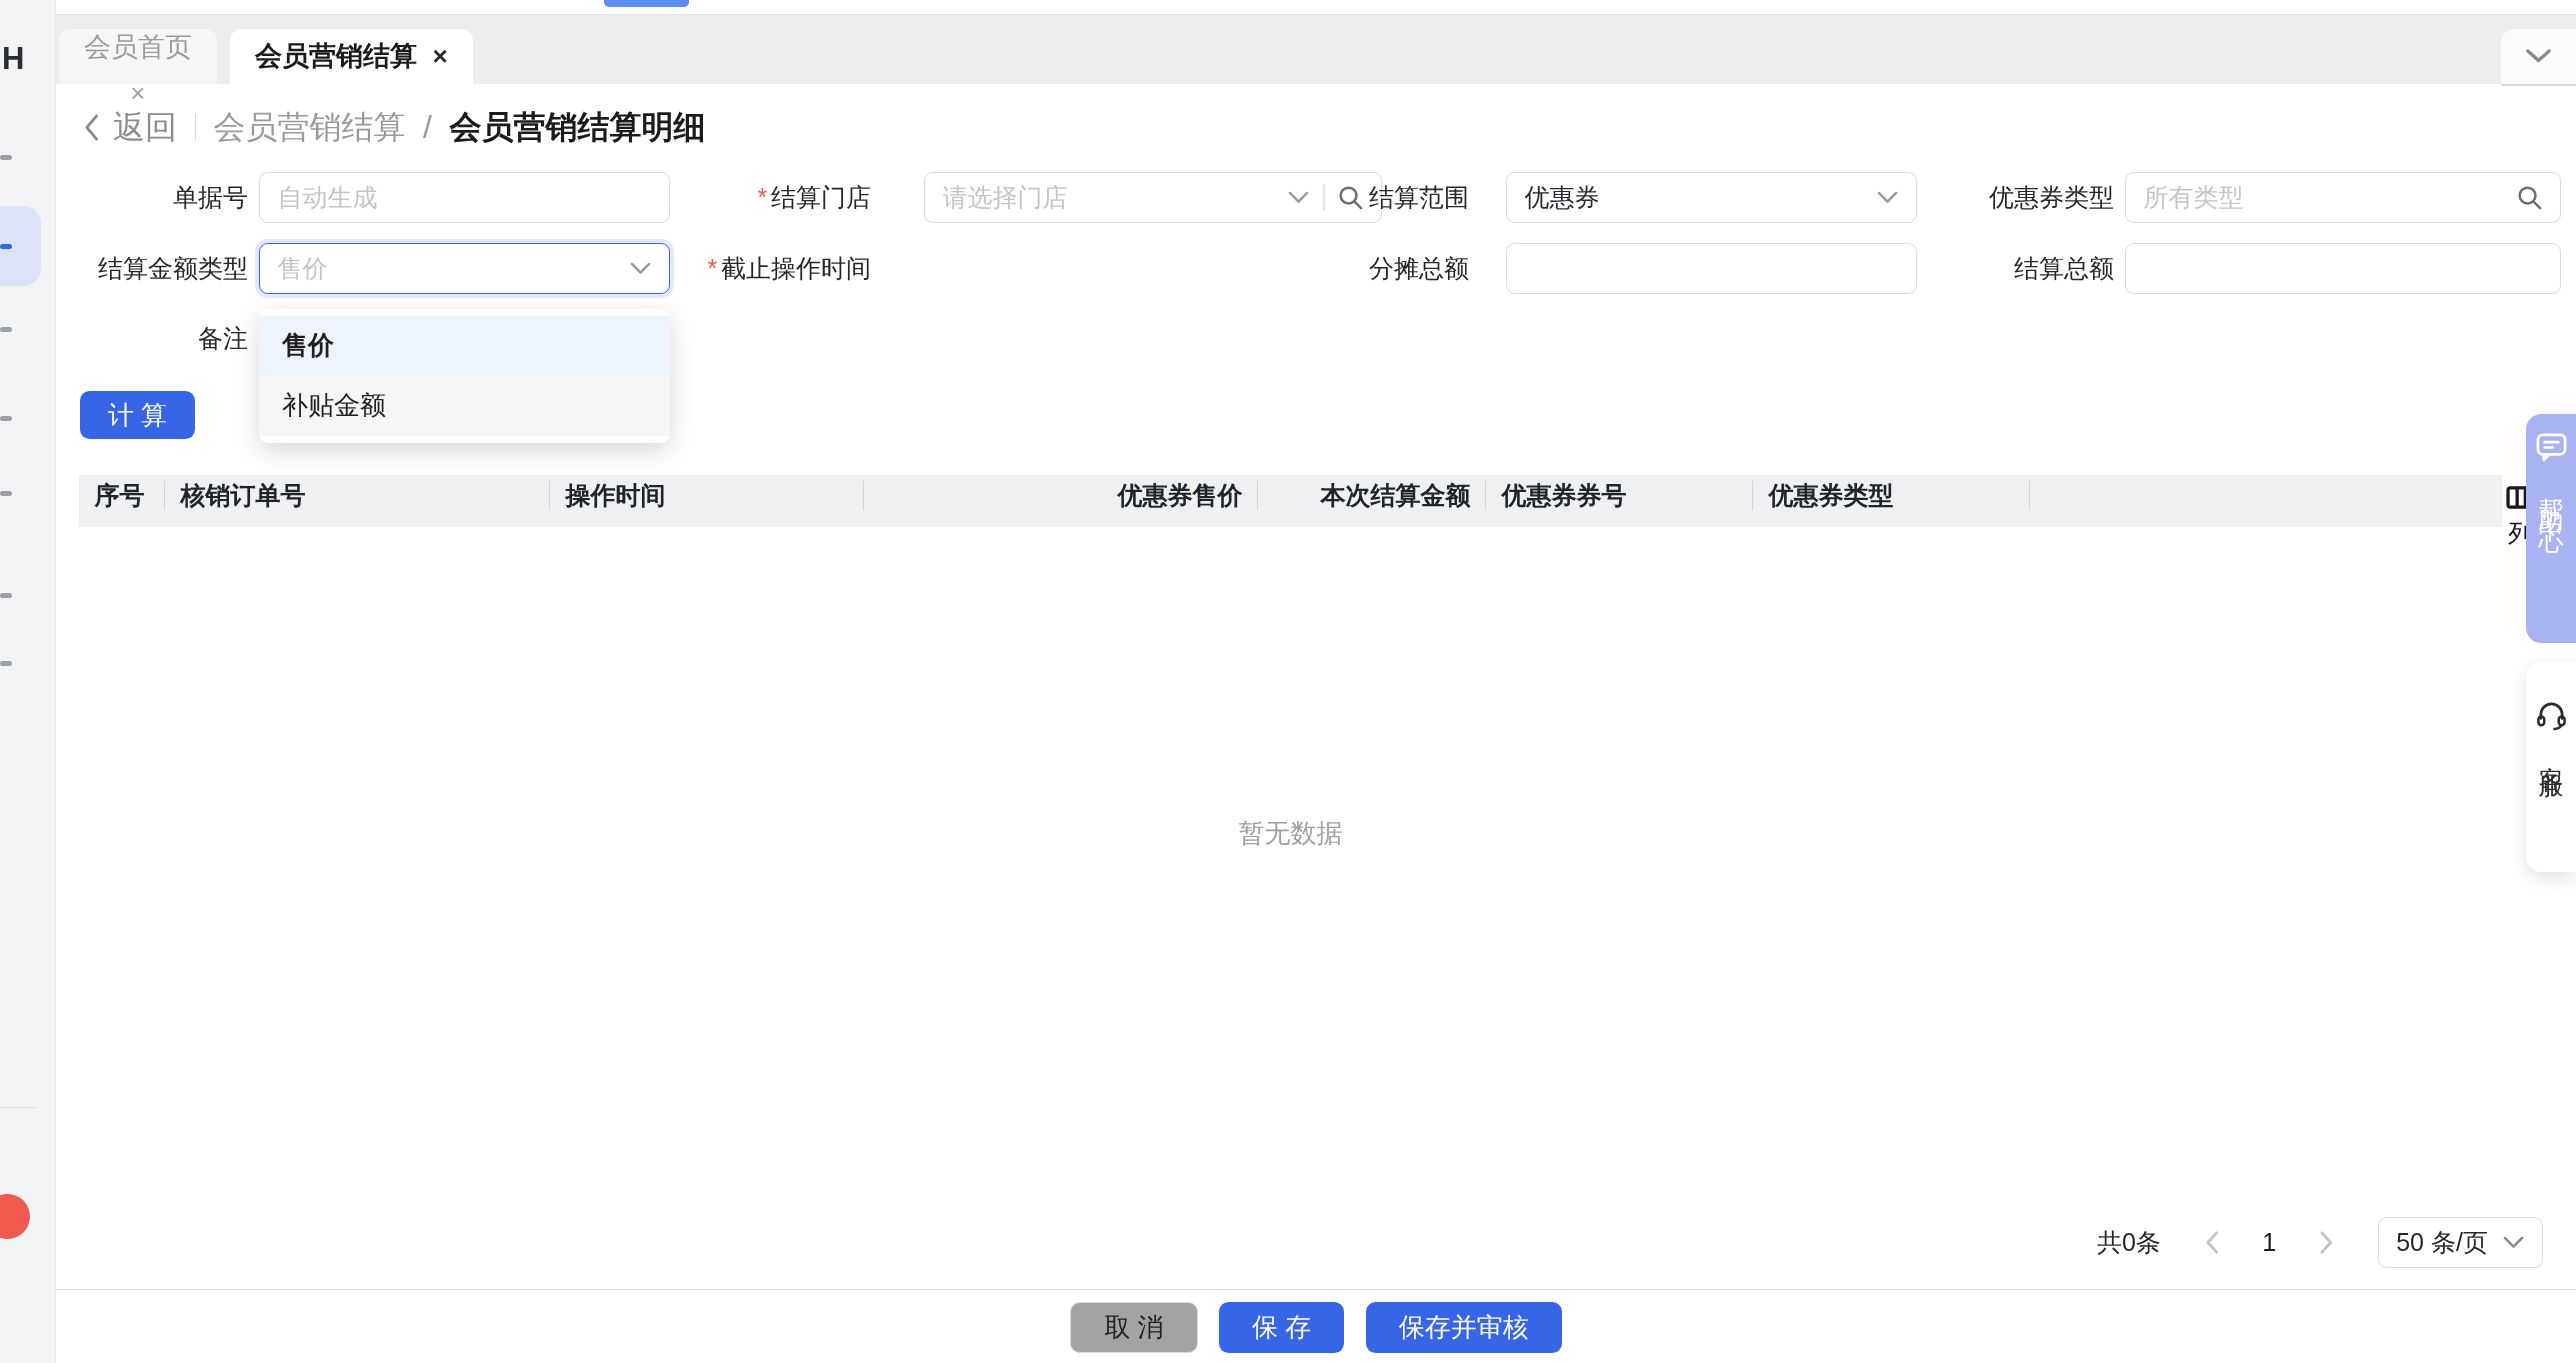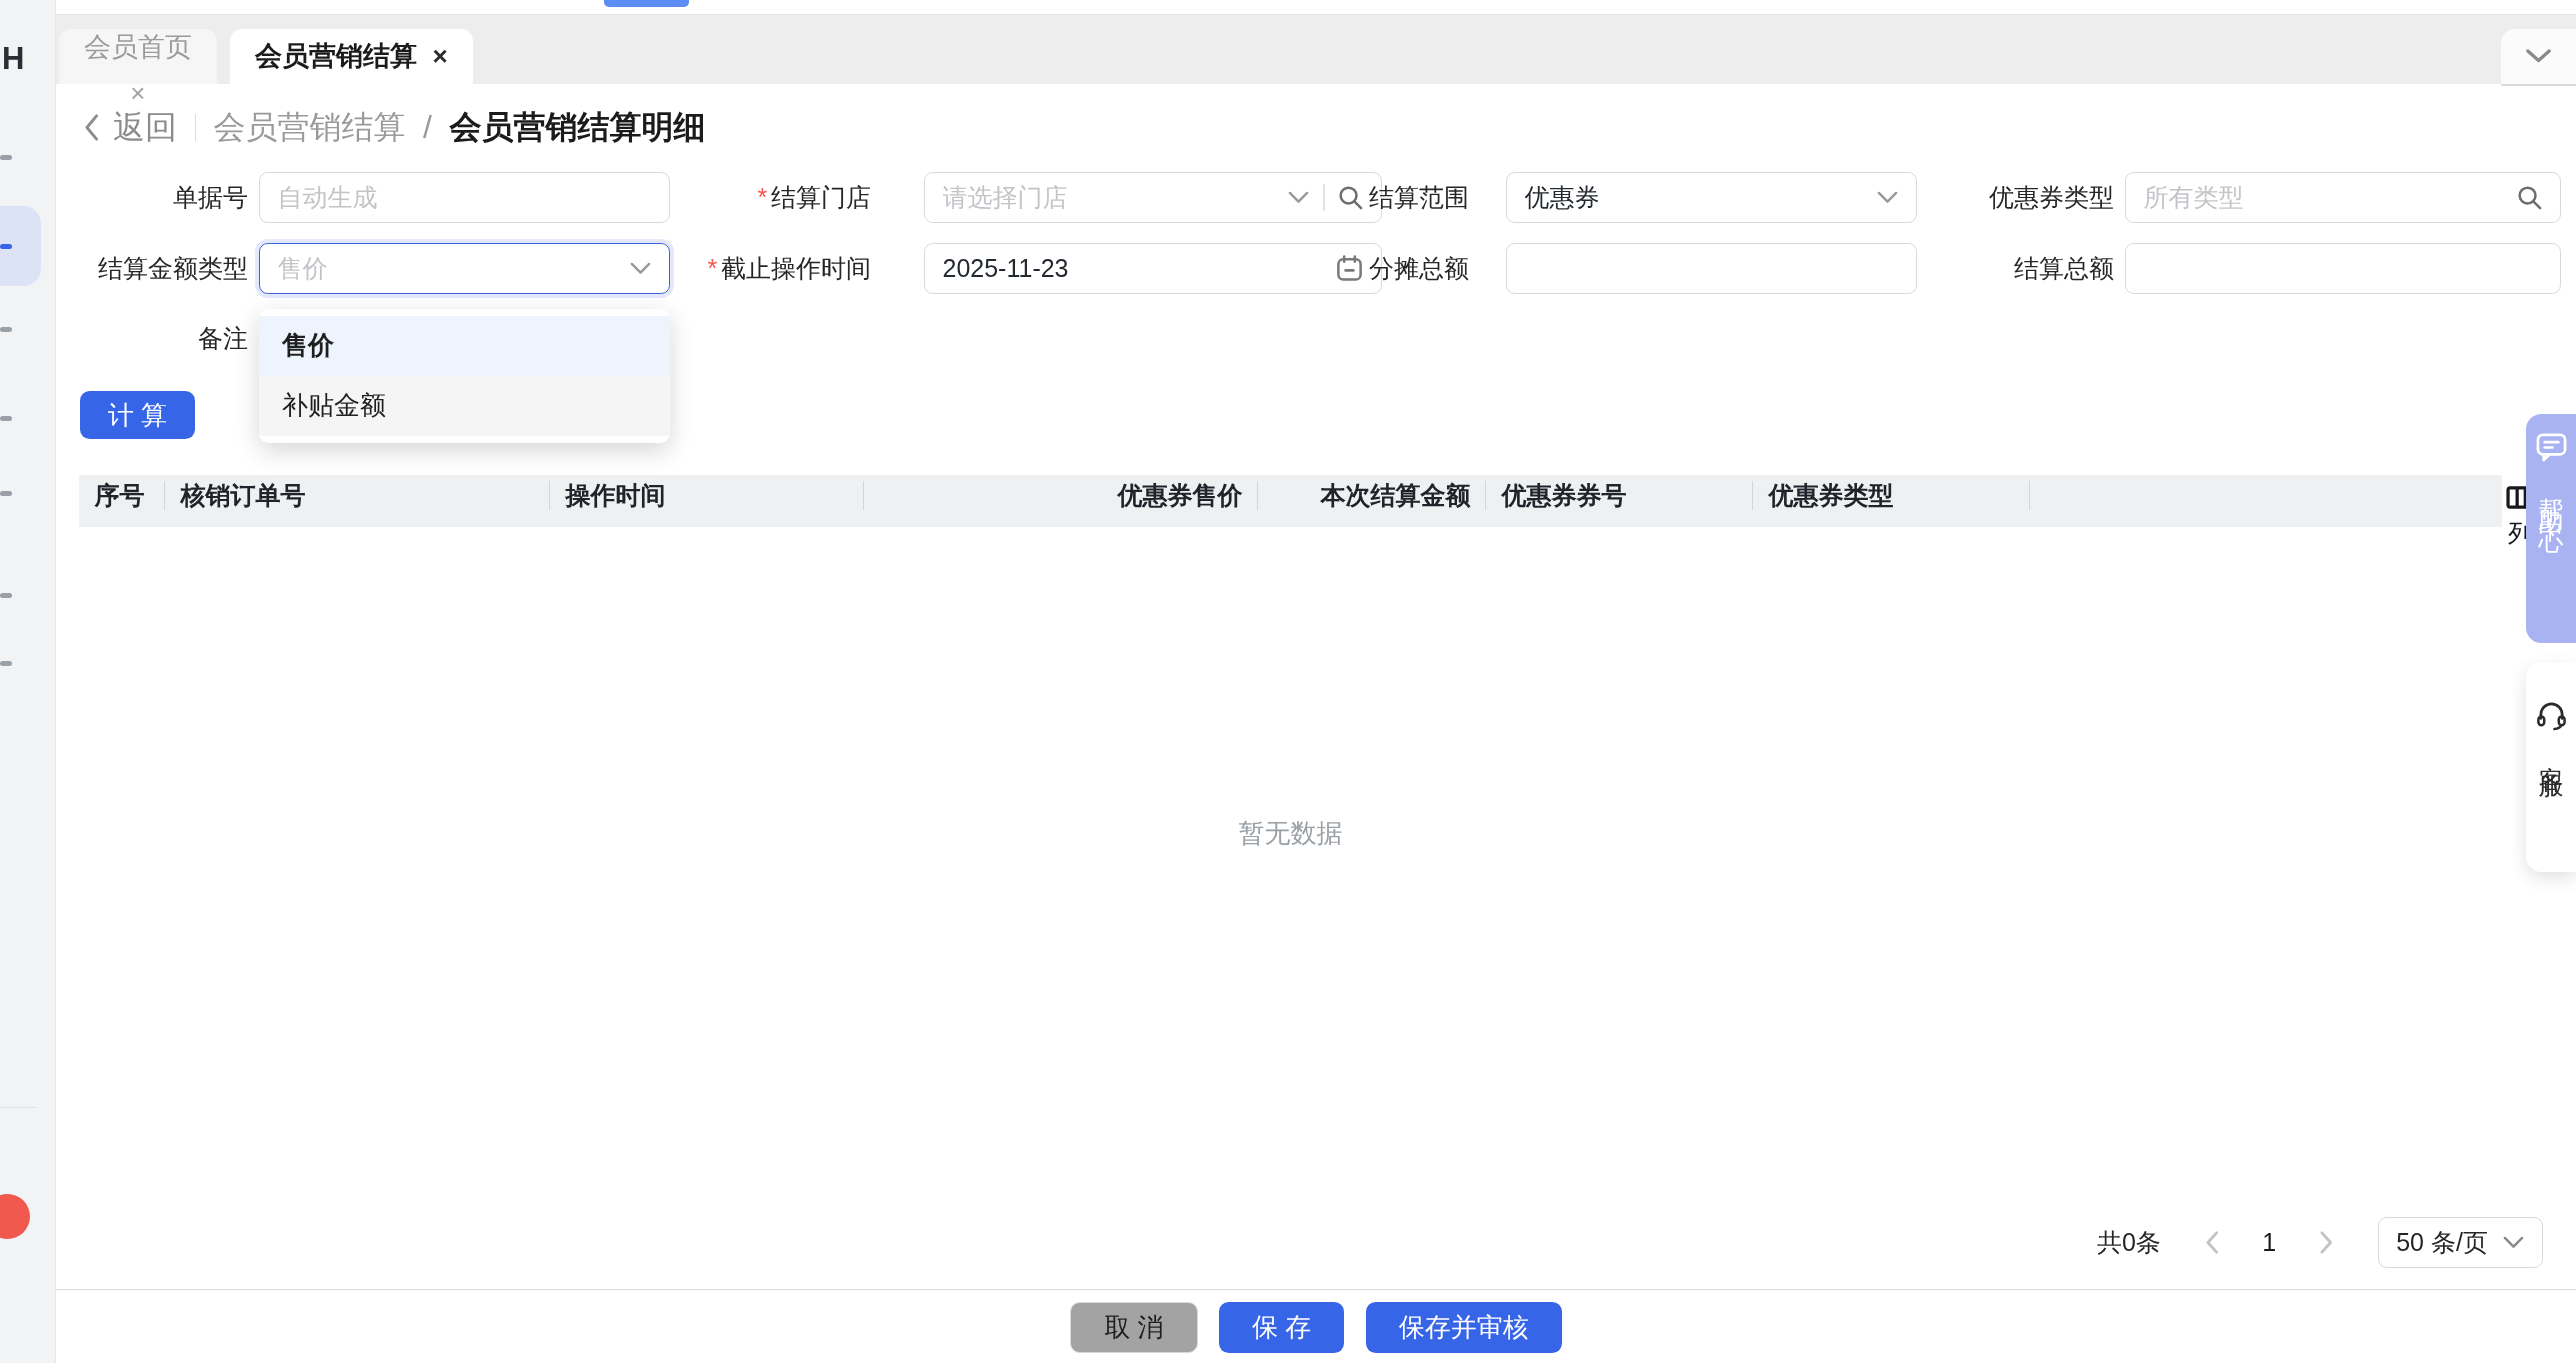--- a/index.html
+++ b/index.html
@@ -184,29 +184,20 @@
 
   <div class="flabel row2 l1">结算金额类型</div>
   <div class="box box-focused row2 f1">
     <span class="grow ph">售价</span>
     <svg class="icon-svg" width="23" height="15.5" viewBox="0 0 24 16">
         <polyline points="3,3 12,12 21,3" fill="none" stroke="#9a9a9a" stroke-width="2.6" stroke-linecap="round" stroke-linejoin="round"></polyline>
       </svg>
   </div>
 
   <div class="flabel row2 l2"><span class="req">*</span><span>截止操作时间</span></div>
-  <div class="box row2 f2">
-    <span class="grow val">2025-11-23</span>
-    <svg class="icon-svg" width="29" height="29" viewBox="0 0 30 30">
-        <rect x="3.5" y="5.5" width="23" height="21" rx="5" fill="none" stroke="#7a7a7a" stroke-width="2.6"></rect>
-        <line x1="9.5" y1="2.5" x2="9.5" y2="8" stroke="#7a7a7a" stroke-width="2.6" stroke-linecap="round"></line>
-        <line x1="20.5" y1="2.5" x2="20.5" y2="8" stroke="#7a7a7a" stroke-width="2.6" stroke-linecap="round"></line>
-        <line x1="11" y1="17" x2="19" y2="17" stroke="#7a7a7a" stroke-width="2.8" stroke-linecap="round"></line>
-      </svg>
-  </div>
 
   <div class="flabel row2 l3">分摊总额</div>
   <div class="box row2 f3">
     <span class="grow val"></span>
   </div>
 
   <div class="flabel row2 l4">结算总额</div>
   <div class="box row2 f4">
     <span class="grow val"></span>
   </div>

